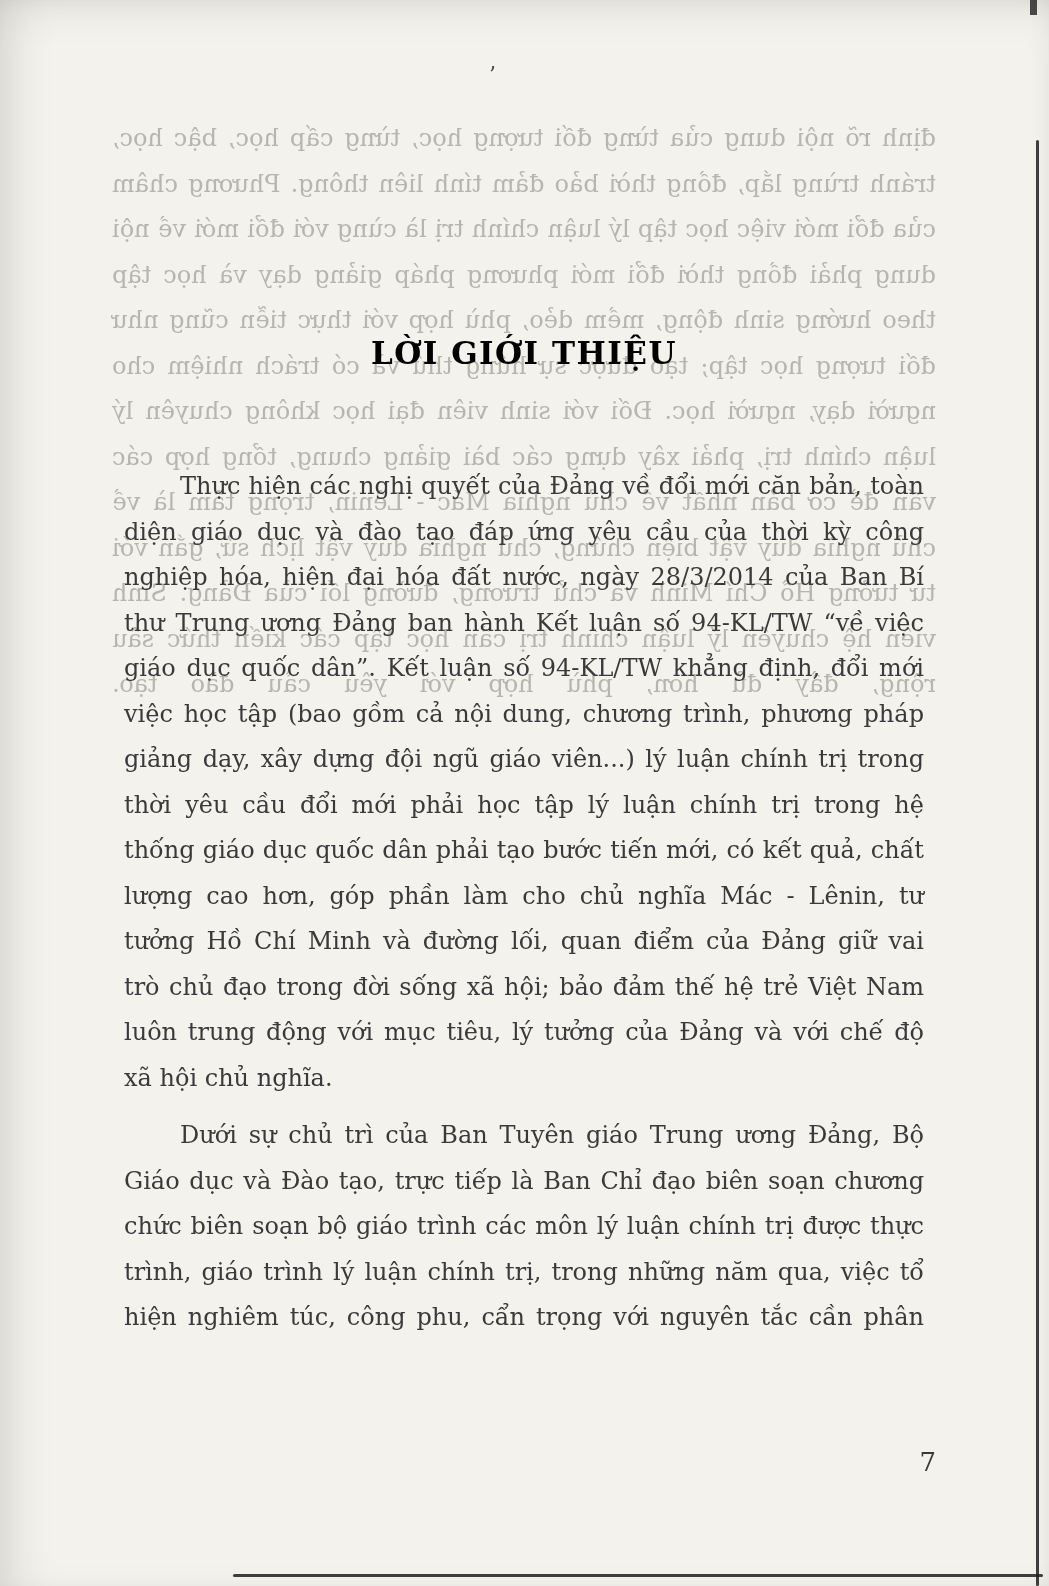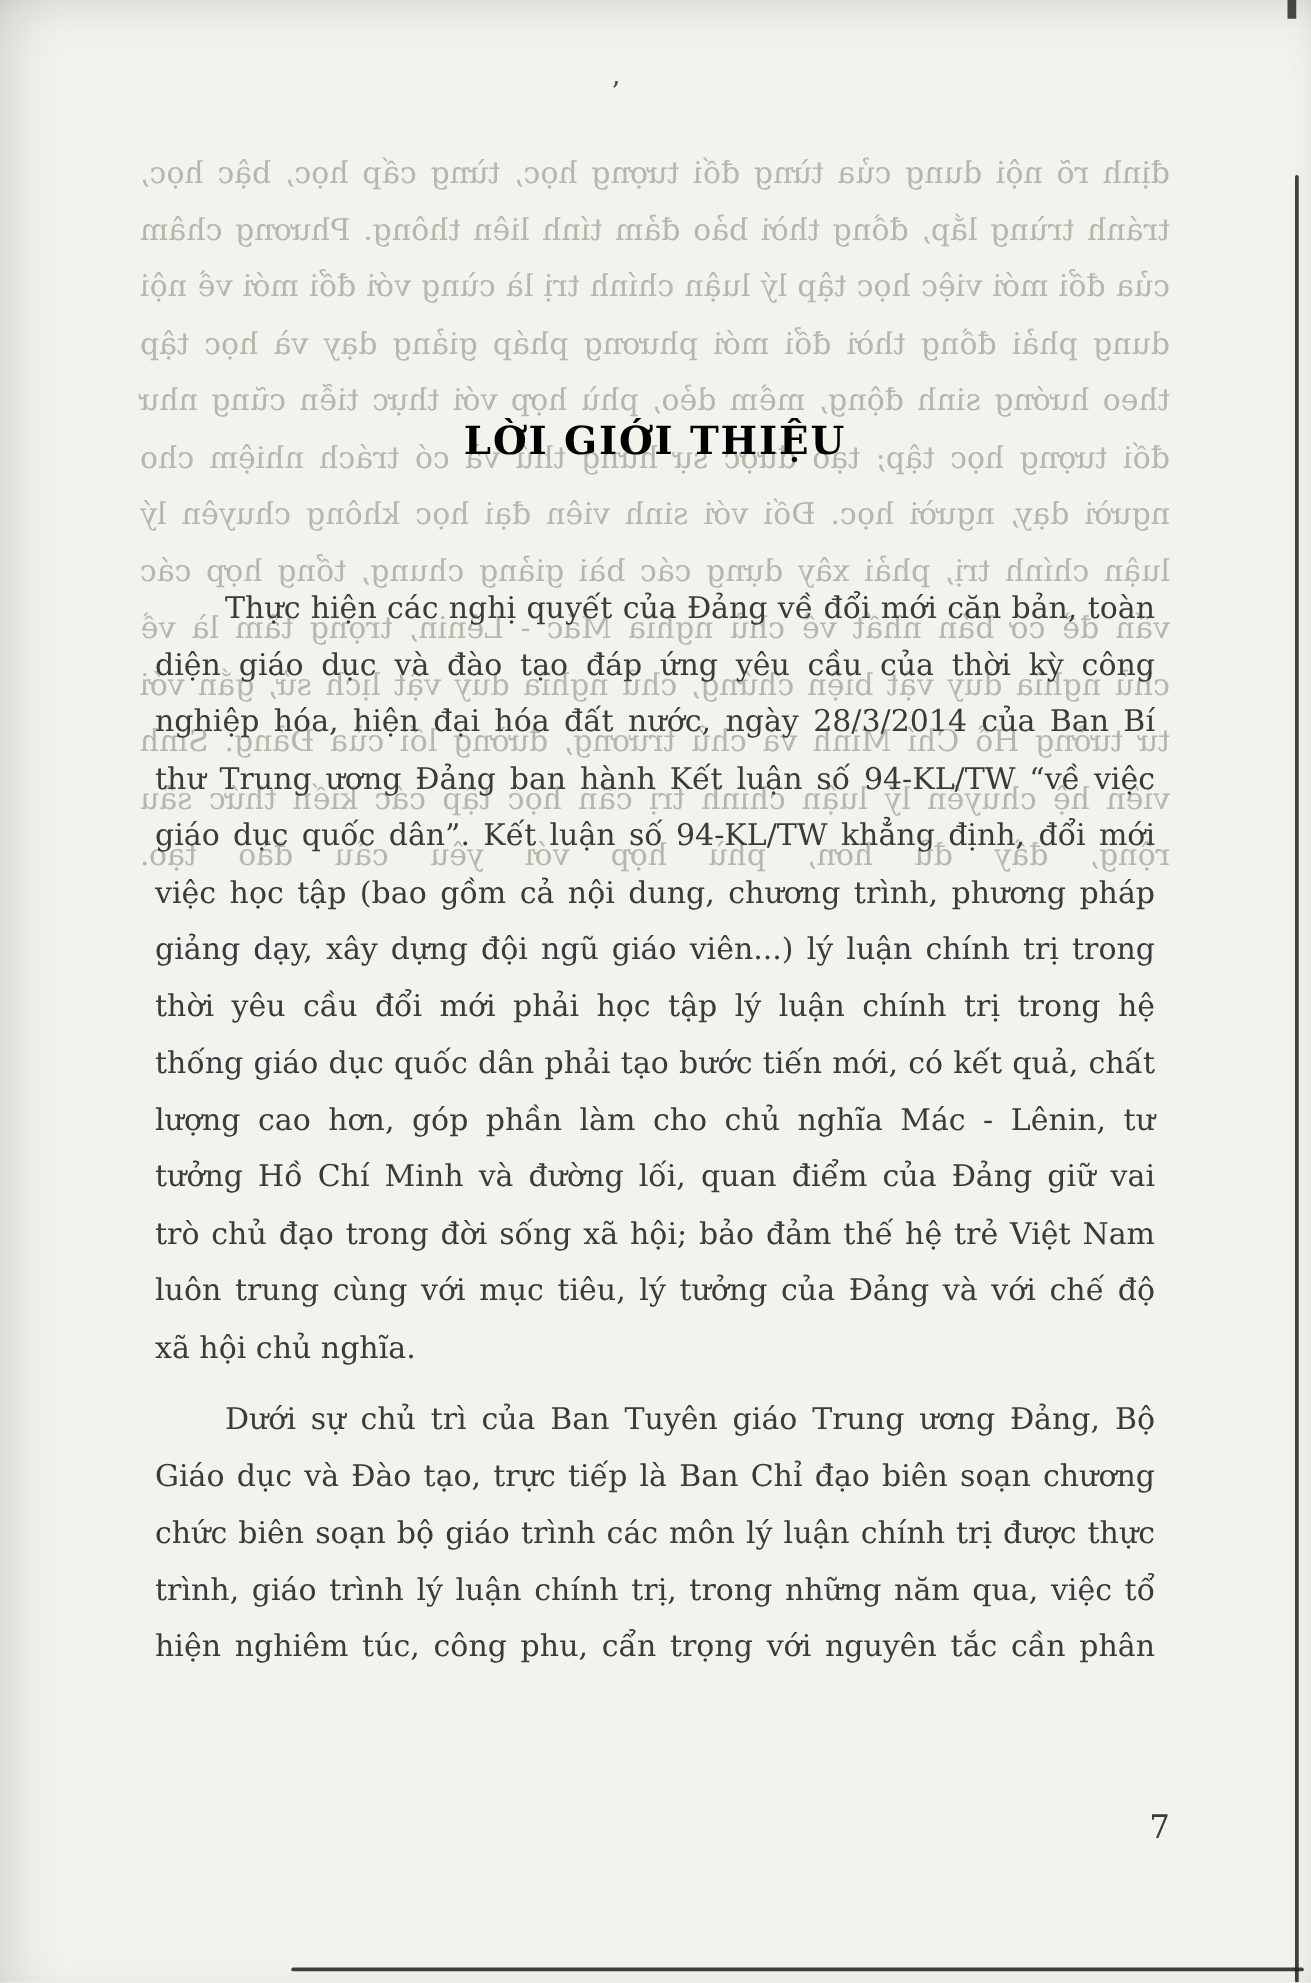--- a/index.html
+++ b/index.html
@@ -159,21 +159,21 @@
         <div class="text-line">nghiệp hóa, hiện đại hóa đất nước, ngày 28/3/2014 của Ban Bí</div>
         <div class="text-line">thư Trung ương Đảng ban hành Kết luận số 94-KL/TW “về việc</div>
         <div class="text-line">giáo dục quốc dân”. Kết luận số 94-KL/TW khẳng định, đổi mới</div>
         <div class="text-line">việc học tập (bao gồm cả nội dung, chương trình, phương pháp</div>
         <div class="text-line">giảng dạy, xây dựng đội ngũ giáo viên...) lý luận chính trị trong</div>
         <div class="text-line">thời yêu cầu đổi mới phải học tập lý luận chính trị trong hệ</div>
         <div class="text-line">thống giáo dục quốc dân phải tạo bước tiến mới, có kết quả, chất</div>
         <div class="text-line">lượng cao hơn, góp phần làm cho chủ nghĩa Mác - Lênin, tư</div>
         <div class="text-line">tưởng Hồ Chí Minh và đường lối, quan điểm của Đảng giữ vai</div>
         <div class="text-line">trò chủ đạo trong đời sống xã hội; bảo đảm thế hệ trẻ Việt Nam</div>
-        <div class="text-line">luôn trung cùng với mục tiêu, lý tưởng của Đảng và với chế độ</div>
+        <div class="text-line">luôn trung động với mục tiêu, lý tưởng của Đảng và với chế độ</div>
         <div class="text-line last">xã hội chủ nghĩa.</div>
       </div>
     <div class="paragraph cont">
         <div class="text-line first">Dưới sự chủ trì của Ban Tuyên giáo Trung ương Đảng, Bộ</div>
         <div class="text-line">Giáo dục và Đào tạo, trực tiếp là Ban Chỉ đạo biên soạn chương</div>
         <div class="text-line">chức biên soạn bộ giáo trình các môn lý luận chính trị được thực</div>
         <div class="text-line">trình, giáo trình lý luận chính trị, trong những năm qua, việc tổ</div>
         <div class="text-line last">hiện nghiêm túc, công phu, cẩn trọng với nguyên tắc cần phân</div>
       </div>
   </div>

